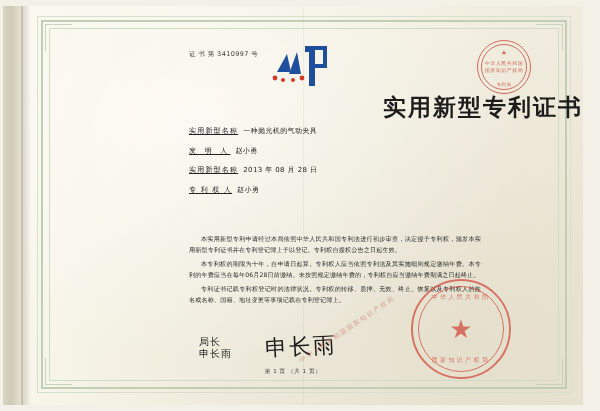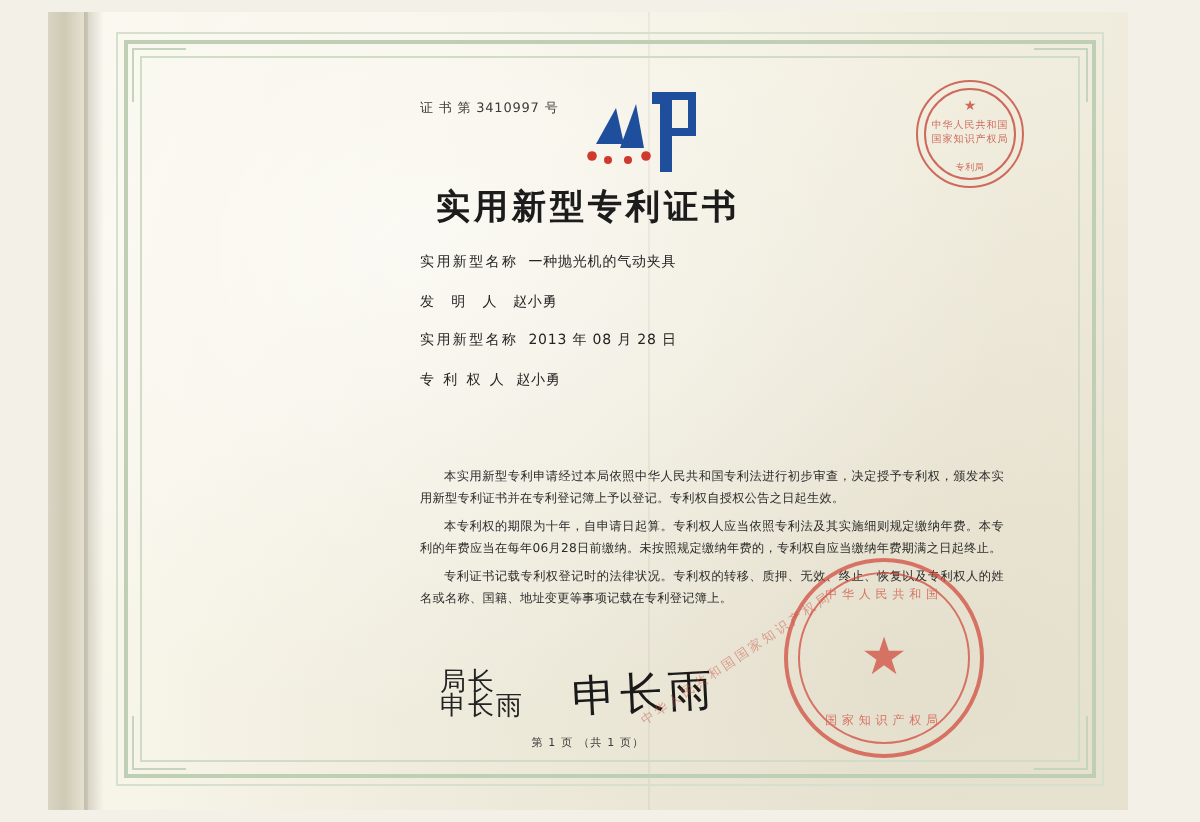--- a/index.html
+++ b/index.html
@@ -17,26 +17,27 @@
   #page {
     position: relative;
     width: 600px;
     height: 411px;
     background: #f3f1e7;
   }
 
   
   .scan {
     position: absolute;
-    left: 24px;
+    left: 3px;
     top: 6px;
     width: 540px;
     height: 399px;
     background: #f6f4e8;
     box-shadow: 0 0 2px rgba(0,0,0,0.25) inset;
+    padding-left: 40px;
   }
 
   
   .paper-tex {
     position: absolute;
     inset: 0;
     background:
       radial-gradient(ellipse at 35% 30%, rgba(255,255,255,0.55), rgba(255,255,255,0) 60%),
       radial-gradient(ellipse at 80% 85%, rgba(180,170,140,0.20), rgba(255,255,255,0) 65%),
       linear-gradient(105deg, #faf8ee 0%, #f4f1e3 45%, #efeada 100%);
@@ -157,23 +158,23 @@
     top: 36px;
     width: 62px;
     height: 46px;
   }
 
   
   .main-title {
     position: absolute;
     left: 0; right: 0;
     top: 86px;
-    text-align: center;
+    text-align: right;
     font-family: "DejaVu Serif", serif;
-    font-size: 17px;
+    font-size: 23px;
     font-weight: bold;
     letter-spacing: 2px;
     color: #1c1c1c;
   }
 
   
   .fields {
     position: absolute;
     left: 186px;
     top: 120px;
@@ -183,20 +184,21 @@
   }
   .field-row {
     display: flex;
     align-items: flex-end;
     margin-bottom: 9.5px;
     white-space: nowrap;
   }
   .field-label {
     letter-spacing: 1.2px;
     flex: 0 0 auto;
+    text-decoration: underline;
   }
   .field-label.wide { letter-spacing: 3.2px; }
   .field-value {
     margin-left: 5px;
     letter-spacing: 0.4px;
   }
 
   
   .body-text {
     position: absolute;
@@ -209,21 +211,21 @@
     text-align: justify;
     letter-spacing: 0.15px;
   }
   .body-text p { margin: 0 0 4px 0; text-indent: 12px; }
 
   
   .sig-block {
     position: absolute;
     left: 196px;
     top: 330px;
-    font-size: 13px;
+    font-size: 10px;
     color: #242424;
     letter-spacing: 1px;
     line-height: 12px;
   }
   .sig-hand {
     position: absolute;
     left: 262px;
     top: 326px;
     font-family: "DejaVu Serif", serif;
     font-size: 22px;

